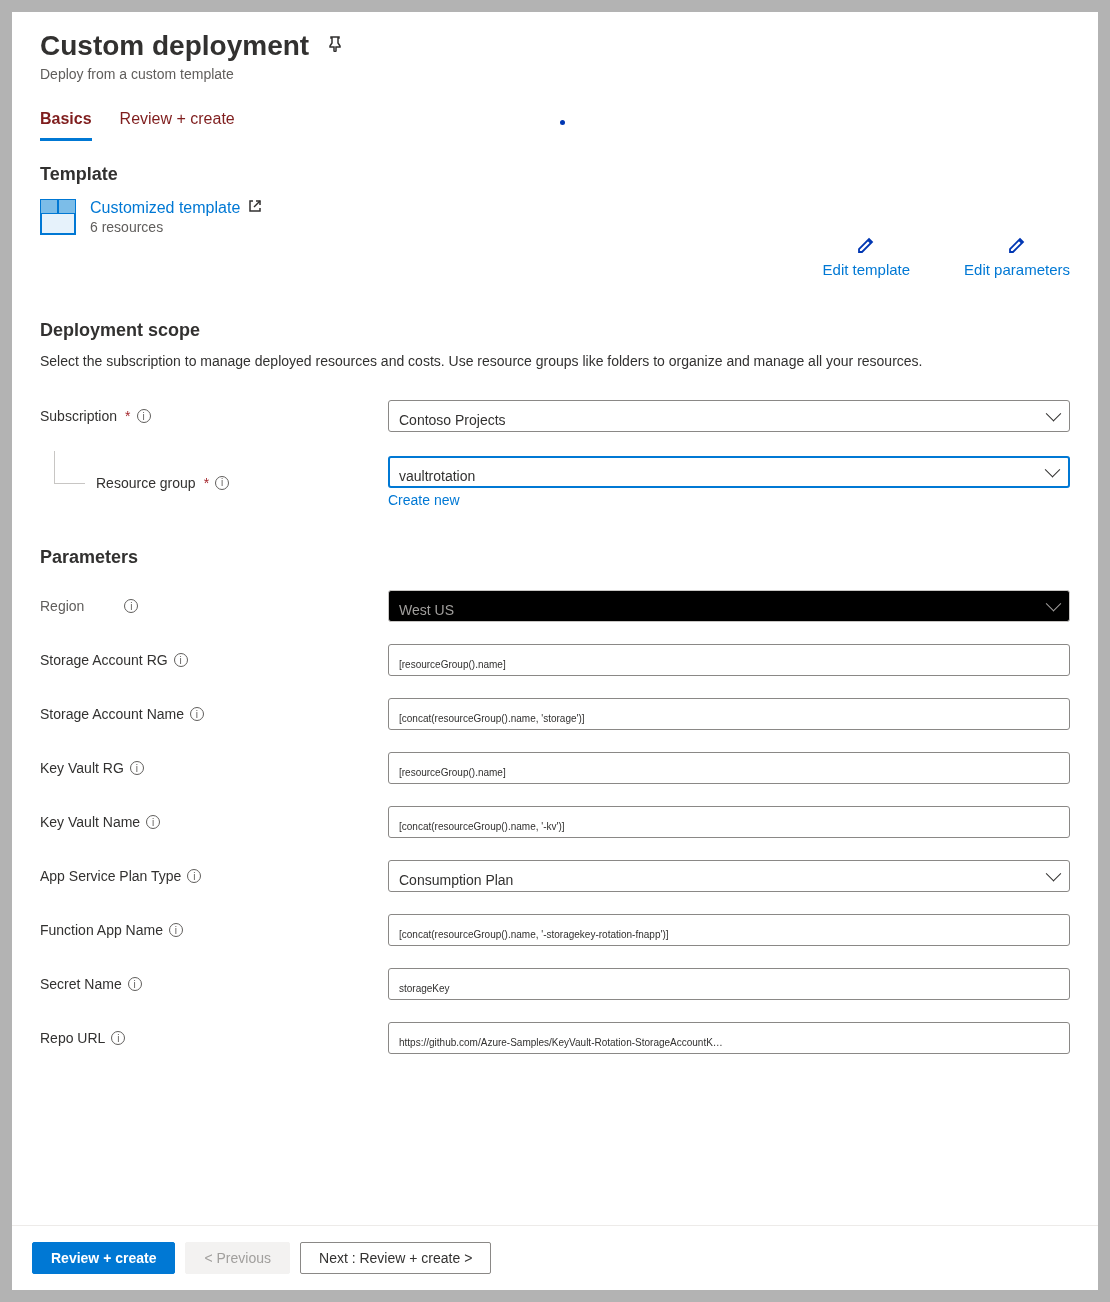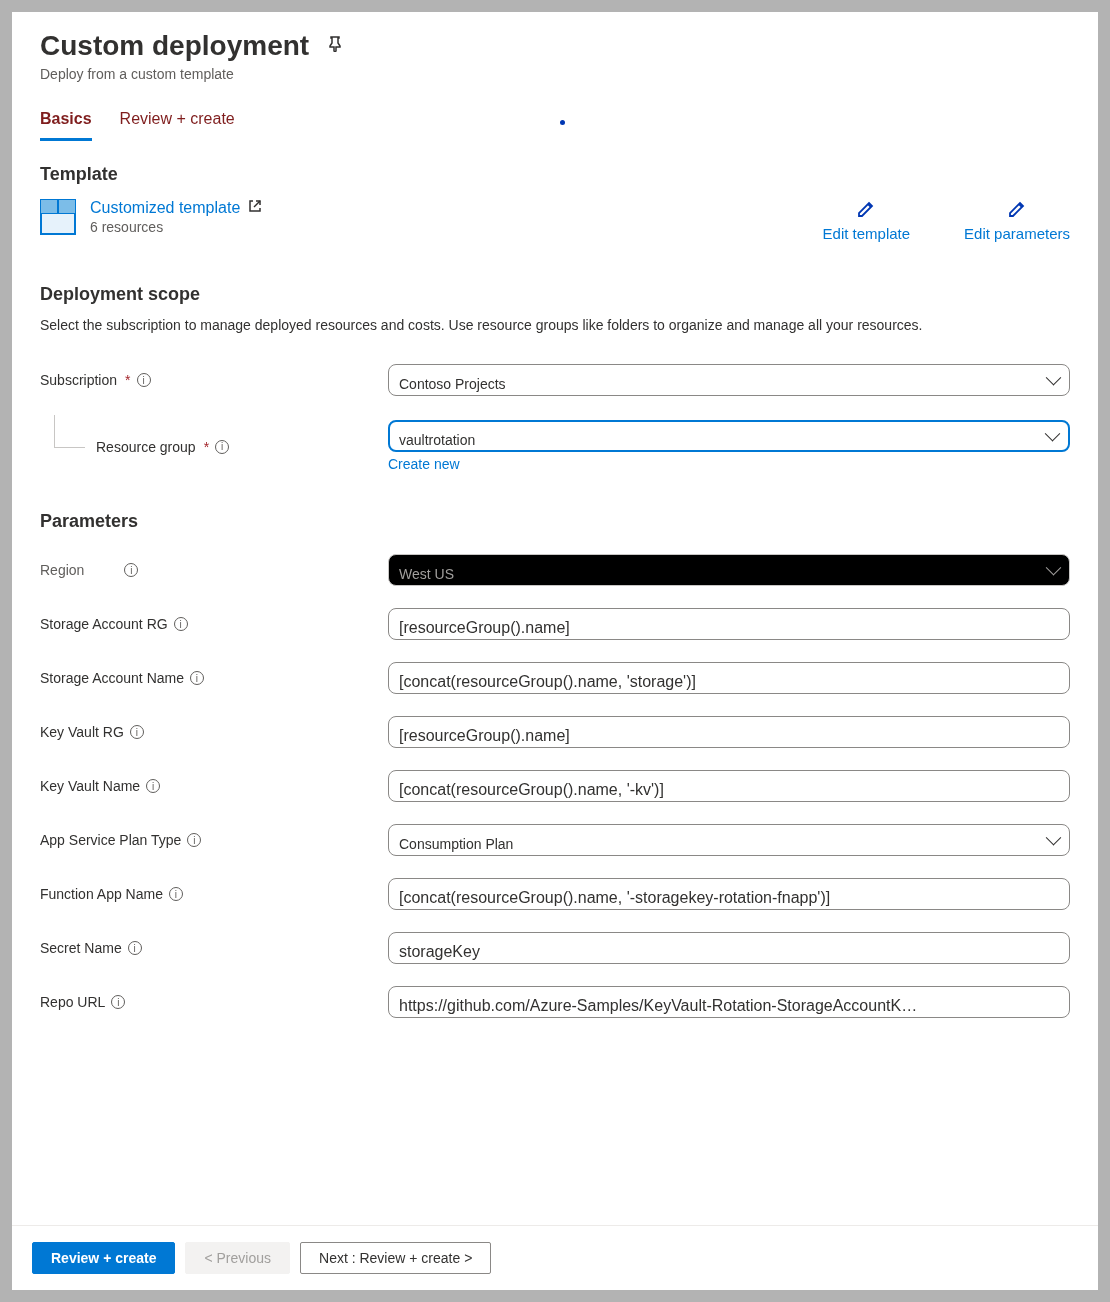--- a/index.html
+++ b/index.html
@@ -9,21 +9,21 @@
     .page-title { font-size: 28px; font-weight: 600; color: #323130; }
     .pin-icon svg { width: 16px; height: 16px; stroke: #323130; fill: none; stroke-width: 1.5; }
     .subtitle { color: #605e5c; font-size: 14px; margin-top: 4px; }
 
     .tabs { display: flex; gap: 28px; border-bottom: 1px solid transparent; margin-top: 24px; }
     .tab { font-size: 16px; color: #7f1d1d; padding: 4px 0 10px 0; cursor: pointer; }
     .tab.active { font-weight: 600; border-bottom: 3px solid #0078d4; }
 
     .section-heading { font-size: 18px; font-weight: 600; color: #323130; margin-top: 22px; }
 
-    .template-row { display: flex; align-items: flex-start; margin-top: 14px; }
+    .template-row { display: flex; align-items: flex-start; margin-top: 14px; flex-direction: column; }
     .template-left { display: flex; align-items: flex-start; gap: 14px; }
     .template-icon { width: 36px; height: 36px; }
     .template-link-row { display: flex; align-items: center; gap: 8px; }
     .template-link { color: #0078d4; font-size: 16px; cursor: pointer; }
     .ext-icon svg { width: 14px; height: 14px; stroke: #323130; fill: none; stroke-width: 1.5; }
     .template-sub { font-size: 14px; color: #605e5c; margin-top: 2px; }
     .template-actions { margin-left: auto; display: flex; gap: 54px; align-items: center; }
     .edit-action { display: flex; flex-direction: column; align-items: center; cursor: pointer; }
     .edit-action svg { width: 20px; height: 20px; stroke: #0037b3; fill: none; stroke-width: 1.8; }
     .edit-action-label { color: #0078d4; font-size: 15px; margin-top: 6px; }
@@ -31,27 +31,27 @@
     .scope-desc { font-size: 14px; color: #323130; margin-top: 10px; line-height: 1.5; max-width: 940px; }
 
     .form-row { display: flex; align-items: center; margin-top: 22px; }
     .label-cell { width: 348px; display: flex; align-items: center; gap: 6px; font-size: 14px; color: #323130; }
     .label-cell.indent { padding-left: 56px; position: relative; }
     .label-cell.indent::before { content: ""; position: absolute; left: 14px; top: -24px; width: 30px; height: 32px; border-left: 1px solid #c8c6c4; border-bottom: 1px solid #c8c6c4; }
     .req { color: #a4262c; margin-left: 2px; }
     .info-icon { width: 14px; height: 14px; border: 1px solid #605e5c; border-radius: 50%; display: inline-flex; align-items: center; justify-content: center; font-size: 10px; color: #605e5c; }
     .field-cell { flex: 1; }
 
-    .select, .text-input { width: 100%; height: 32px; border: 1px solid #8a8886; border-radius: 8px; padding: 8px 30px 0 10px; font-size: 14px; color: #323130; background: #fff; position: relative; display: flex; align-items: center; }
+    .select, .text-input { width: 100%; height: 32px; border: 1px solid #8a8886; border-radius: 3px; padding: 8px 30px 0 10px; font-size: 14px; color: #323130; background: #fff; position: relative; display: flex; align-items: center; }
     .select.focused { border: 2px solid #0078d4; padding-left: 9px; }
     .select::after { content: ""; position: absolute; right: 10px; top: 50%; width: 10px; height: 10px; border-right: 1.5px solid #323130; border-bottom: 1.5px solid #323130; transform: translateY(-70%) rotate(45deg); pointer-events: none; }
     .select.disabled { background: #000000; color: #a19f9d; border-color: #c8c6c4; }
     .select.disabled::after { border-color: #a19f9d; }
     .text-input { cursor: text; }
-    input.native { border: none; outline: none; width: 100%; height: 100%; font-size: 16px; color: #323130; background: transparent; font-family: inherit; }
+    input.native { border: none; outline: none; width: 100%; height: 100%; font-size: 10px; color: #323130; background: transparent; font-family: inherit; }
     input.native.truncate { text-overflow: ellipsis; white-space: nowrap; overflow: hidden; }
 
     .link-small { color: #0078d4; font-size: 14px; margin-top: 4px; display: inline-block; cursor: pointer; }
 
     .label-cell.muted { color: #605e5c; gap: 40px; }
 
     .footer { position: absolute; bottom: 0; left: 0; right: 0; border-top: 1px solid #edebe9; padding: 16px 20px; display: flex; gap: 10px; }
     .btn { height: 32px; padding: 0 18px; font-size: 14px; border-radius: 2px; cursor: pointer; display: inline-flex; align-items: center; justify-content: center; }
     .btn-primary { background: #0078d4; color: #fff; border: 1px solid #0078d4; font-weight: 600; }
     .btn-disabled { background: #f3f2f1; color: #a19f9d; border: 1px solid #f3f2f1; cursor: default; }

